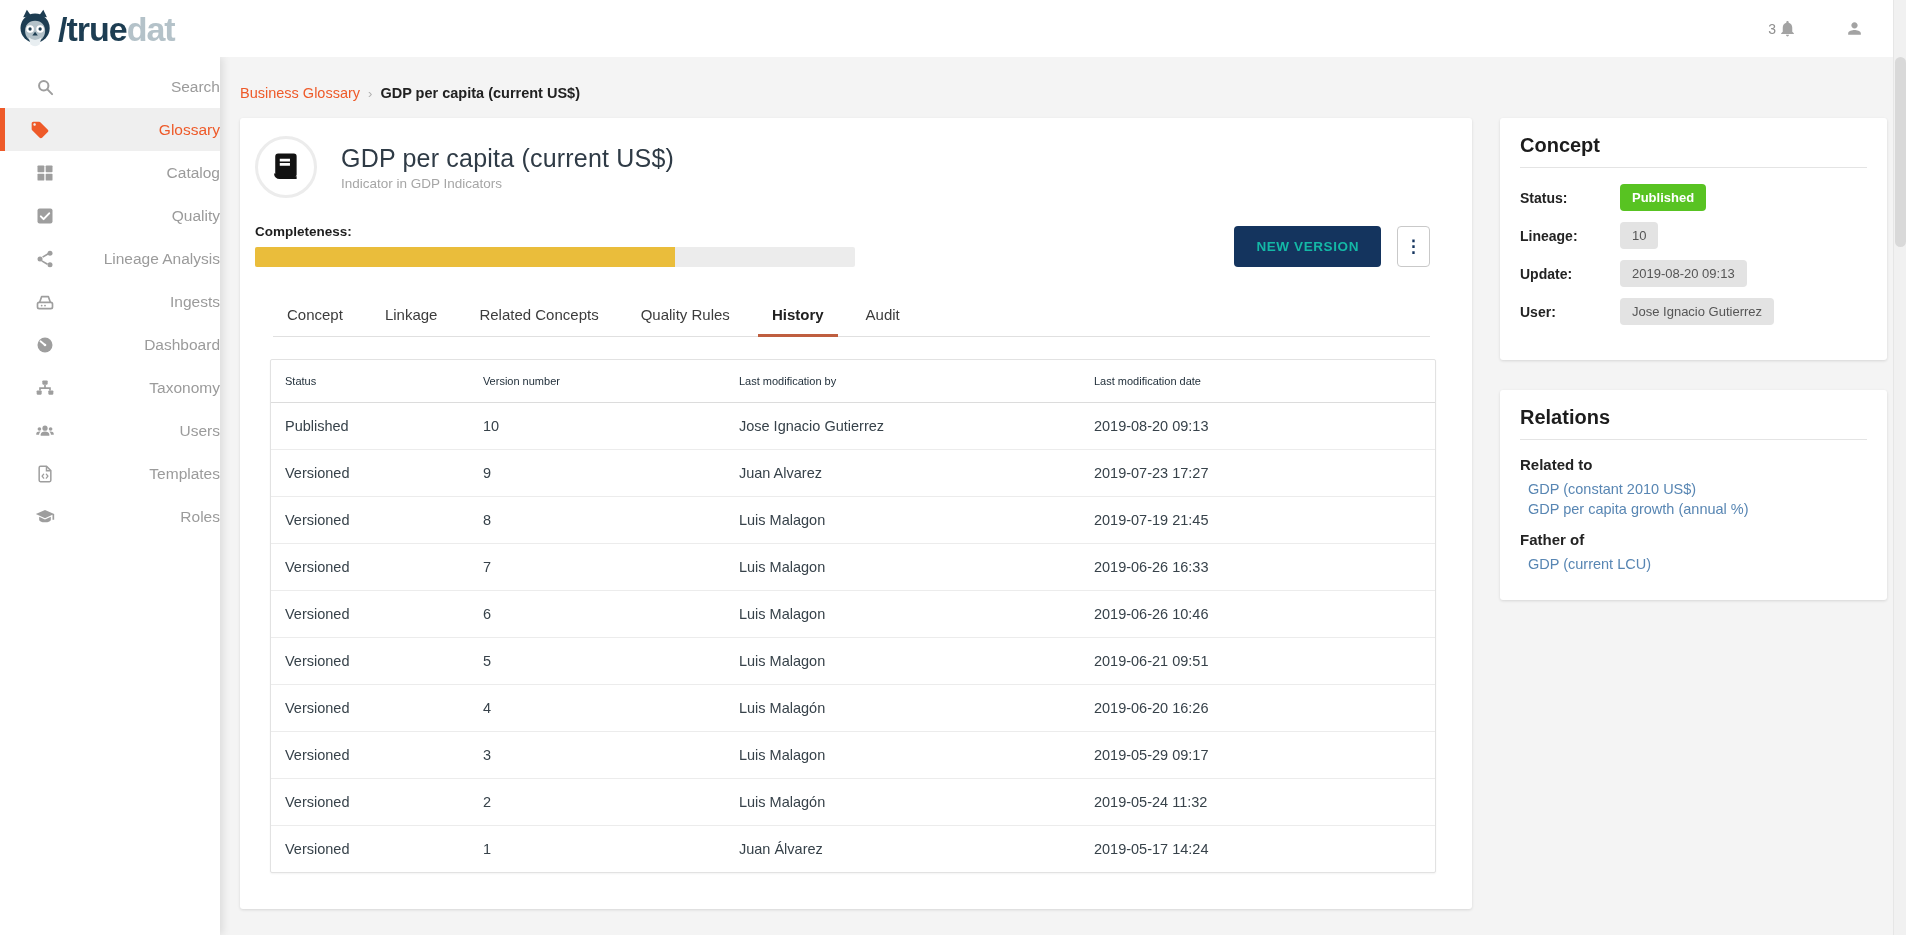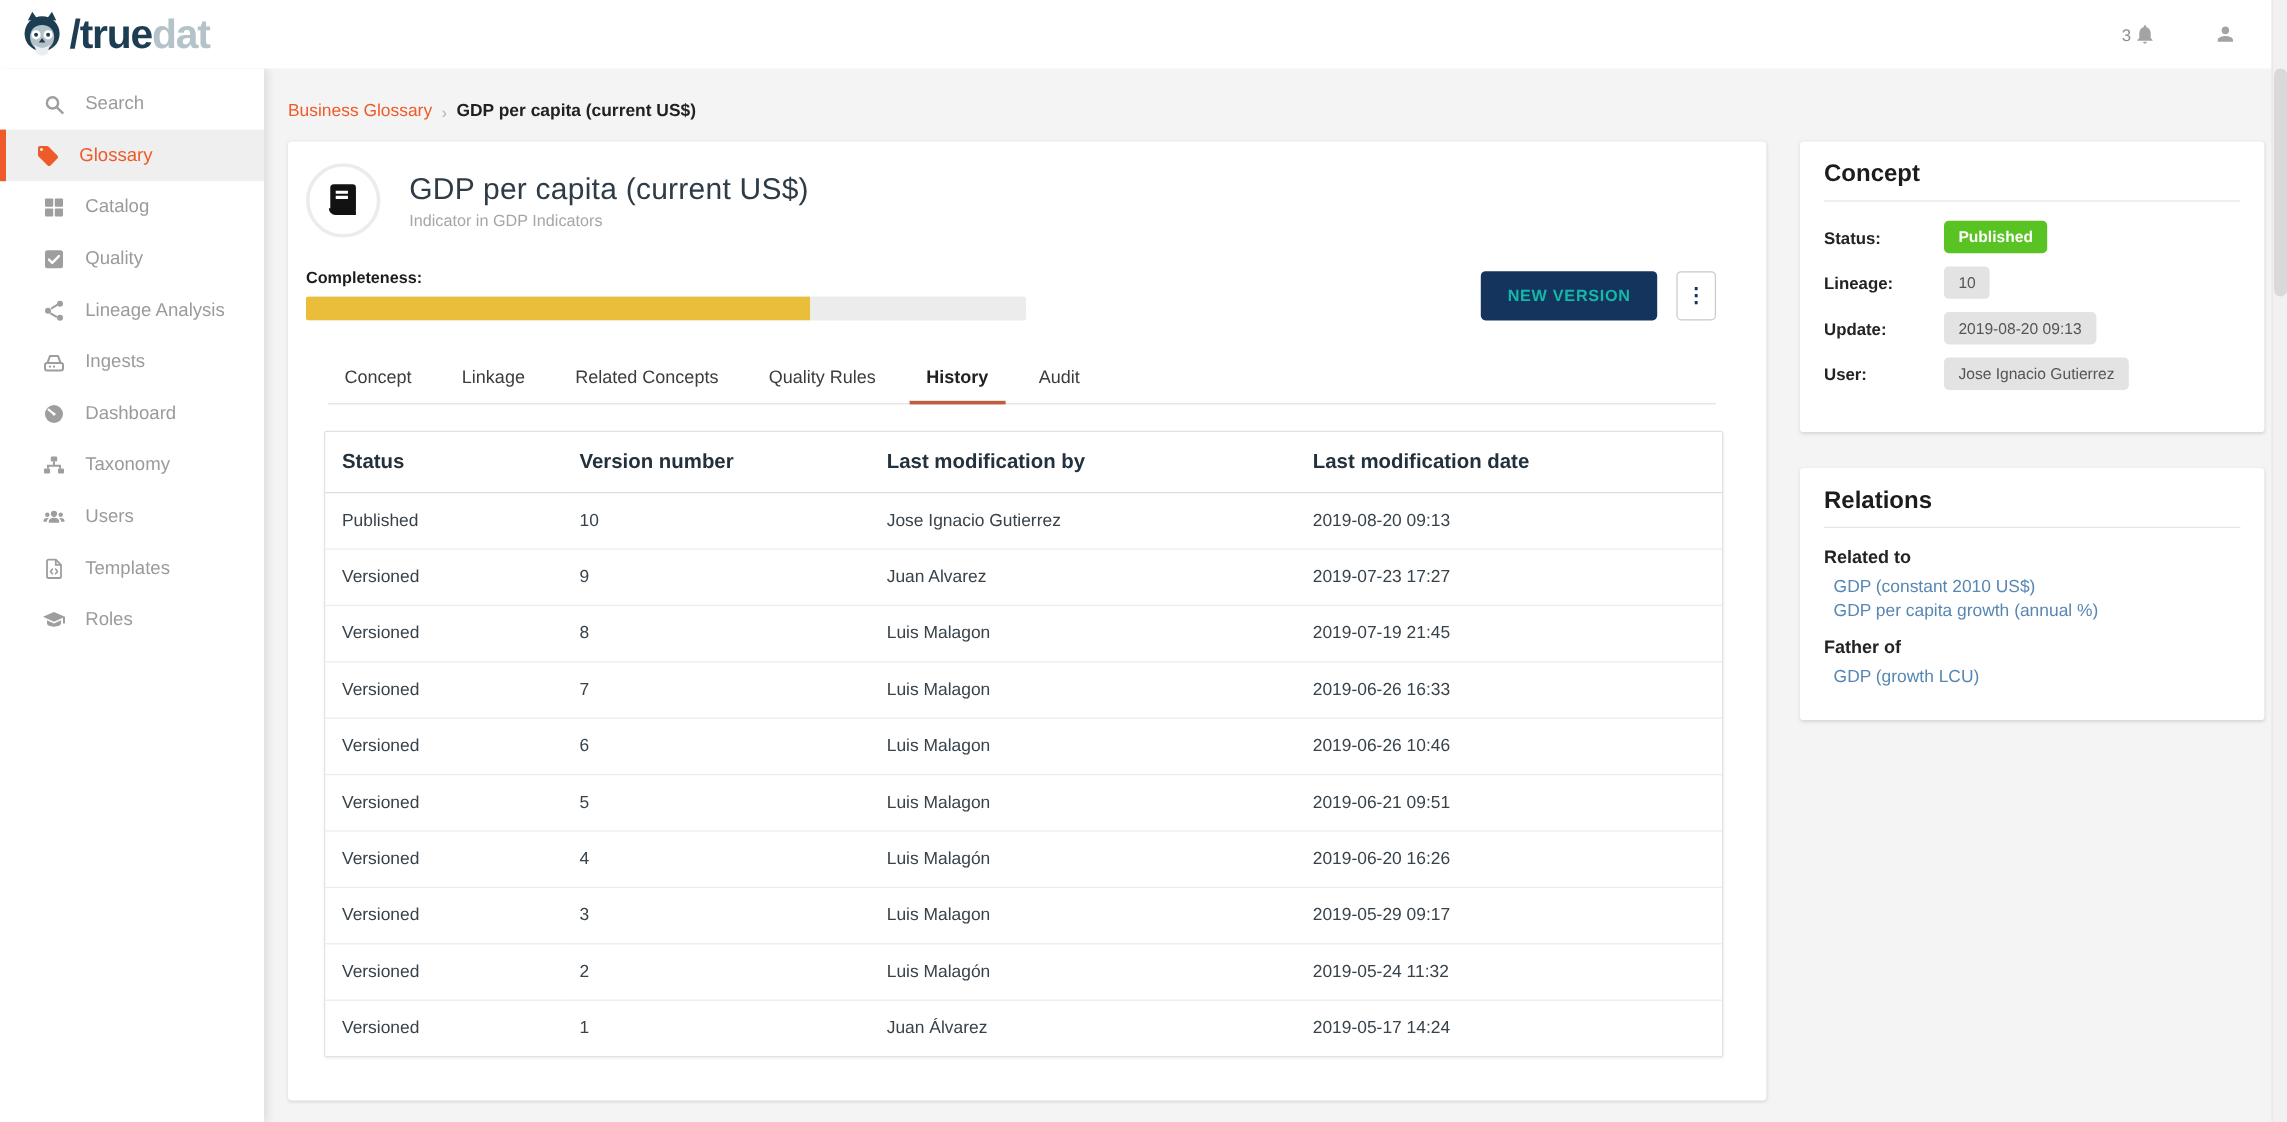--- a/index.html
+++ b/index.html
@@ -22,21 +22,21 @@
   .logo-dat{color:#b4c2c9;}
   .topbar-right{display:flex; align-items:center; gap:48px; padding-right:12px;}
   .notif{display:flex; align-items:center; gap:2px; color:#a3a3a3; cursor:pointer;}
   .notif-count{font-size:14px; color:#8f8f8f;}
   .topbar-right svg{width:19px; height:19px; fill:#a3a3a3;}
 
   
   .sidebar{position:absolute; left:0; top:57px; width:220px; height:878px; background:#fff;
            box-shadow:3px 0 8px rgba(0,0,0,.10); z-index:4; padding-top:8px;}
   .side-item{display:flex; align-items:center; height:43px; padding-left:30px; gap:16px;
-             color:var(--txt-gray); font-size:15.5px; cursor:pointer; border-left:5px solid transparent;}
+             color:var(--txt-gray); font-size:15.5px; cursor:pointer; border-left:5px solid transparent;justify-content:space-between;}
   .side-item svg{width:20px; height:20px; flex:0 0 20px; color:#9e9e9e;}
   .side-item.active{background:#efefef; border-left-color:var(--orange); color:var(--orange); padding-left:25px;}
   .side-item.active svg{color:var(--orange);}
 
   
   .content{position:absolute; left:220px; top:57px; width:1673px; height:878px; padding:28px 0 0 20px; overflow:hidden;}
   .breadcrumb{display:flex; align-items:center; gap:8px; font-size:14.5px; margin-bottom:17px;}
   .crumb-root{color:var(--orange); cursor:pointer;}
   .crumb-sep{color:#b0b0b0; font-size:13px;}
   .crumb-current{color:#212121; font-weight:700;}
@@ -63,21 +63,21 @@
                font-size:13.5px; font-weight:700; letter-spacing:.6px; cursor:pointer; font-family:inherit;}
   .btn-kebab{width:33px; height:41px; background:#fff; border:1px solid #c9c9c9; border-radius:4px;
              color:var(--navy); font-size:17px; font-weight:700; cursor:pointer; line-height:1;}
 
   .tabs{display:flex; border-bottom:1px solid #e0e0e0; margin:0 12px 0 18px;}
   .tab{padding:11px 14px; font-size:15px; color:#3c3c3c; cursor:pointer; border-bottom:3px solid transparent; margin-bottom:-1px; margin-right:14px;}
   .tab.active{font-weight:700; color:#212121; border-bottom-color:var(--underline);}
 
   .table-wrap{margin:22px 6px 0 15px; border:1px solid #e2e2e2; border-radius:2px; box-shadow:0 1px 2px rgba(0,0,0,.05); background:#fff;}
   table{width:100%; border-collapse:collapse; font-size:14.5px;}
-  thead th{text-align:left; font-weight:700; color:#23313c; padding:15px 8px 15px 14px; border-bottom:1px solid #dcdcdc; font-size:17px;}
+  thead th{text-align:left; font-weight:400; color:#23313c; padding:15px 8px 15px 14px; border-bottom:1px solid #dcdcdc; font-size:11px;}
   tbody td{padding:15px 8px 15px 14px; border-bottom:1px solid #ececec; color:#37424a;}
   tbody tr:last-child td{border-bottom:none;}
   col.c1{width:17%;} col.c2{width:22%;} col.c3{width:30.5%;} col.c4{width:30.5%;}
 
   
   .right-col{width:387px; display:flex; flex-direction:column; gap:30px;}
   .panel{padding:16px 20px 24px 20px;}
   .panel-title{font-size:20px; font-weight:700; color:#1c1c1c; padding-bottom:10px; border-bottom:1px solid #e4e4e4; margin-bottom:16px;}
   .field-row{display:flex; align-items:center; margin-bottom:11px;}
   .field-label{width:100px; font-size:14px; font-weight:700; color:#232323;}
@@ -396,21 +396,21 @@
               </div>
             </div>
         </div>
         <div class="card panel">
           <div class="panel-title">Relations</div>
           <div id="relations-groups">
               <div class="rel-heading">Related to</div>
               <a class="rel-link">GDP (constant 2010 US$)</a>
               <a class="rel-link">GDP per capita growth (annual %)</a>
               <div class="rel-heading">Father of</div>
-              <a class="rel-link">GDP (growth LCU)</a>
+              <a class="rel-link">GDP (current LCU)</a>
             </div>
         </div>
       </aside>
     </div>
   </main>
 
   <div class="scrollbar">
     <div class="scroll-thumb"></div>
   </div>
 </div>

